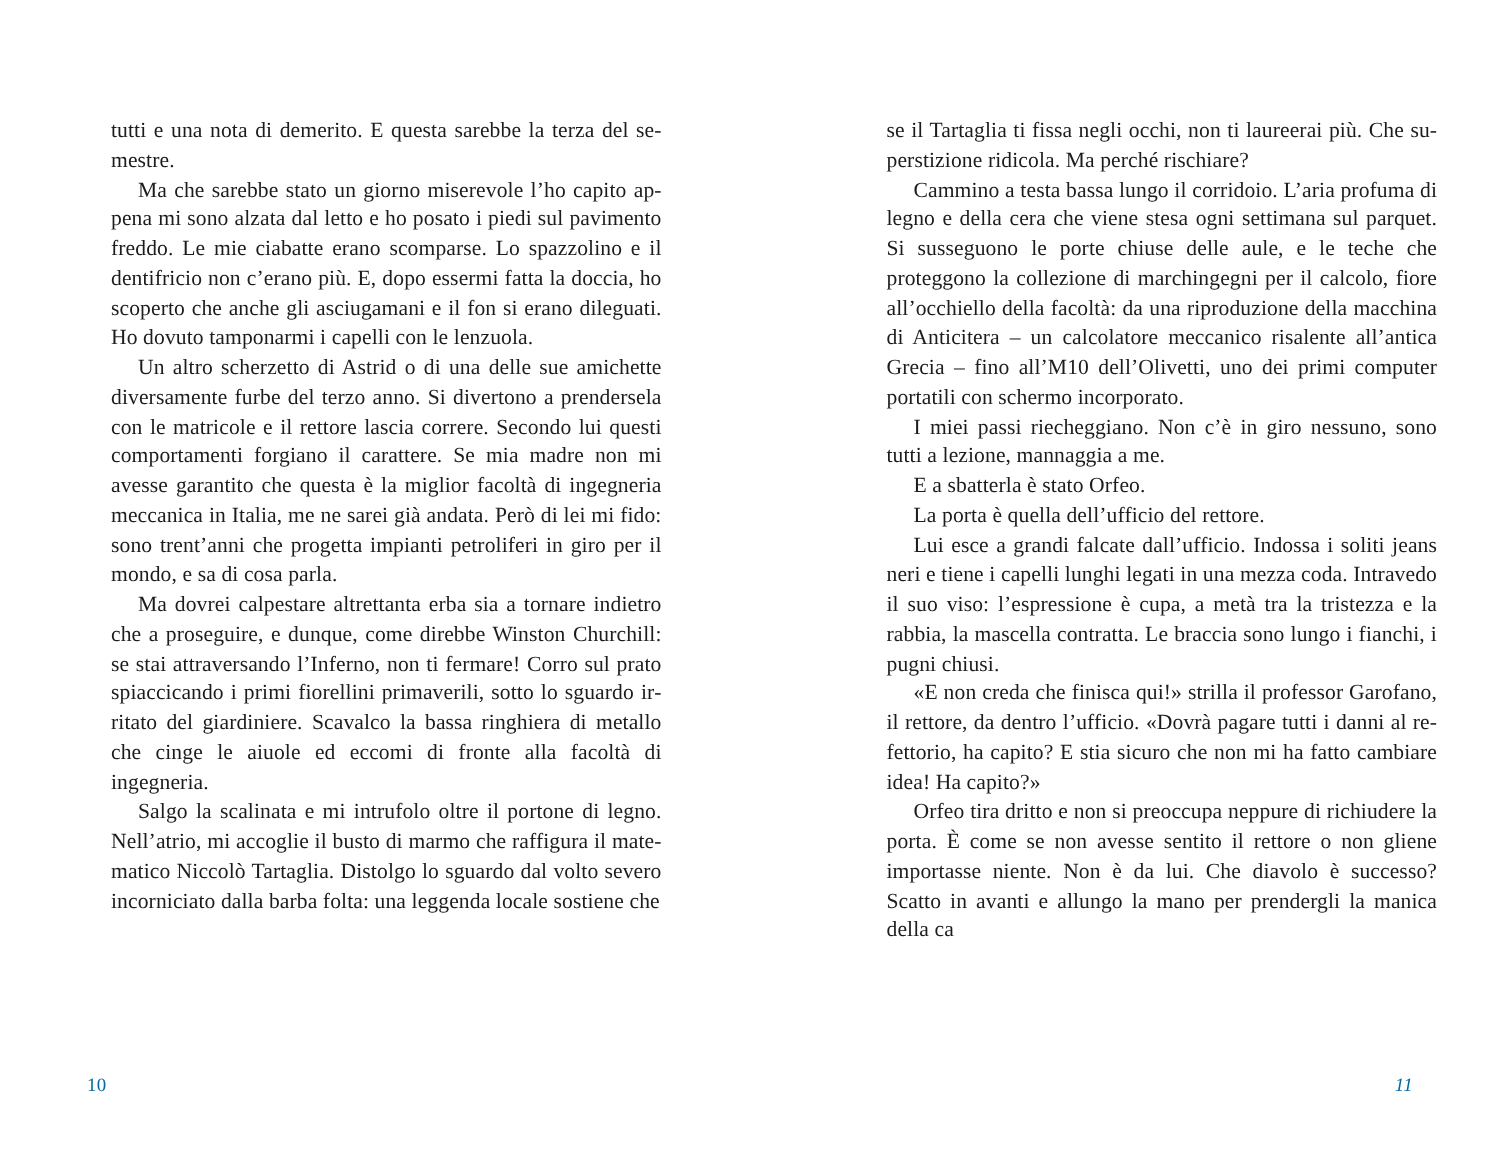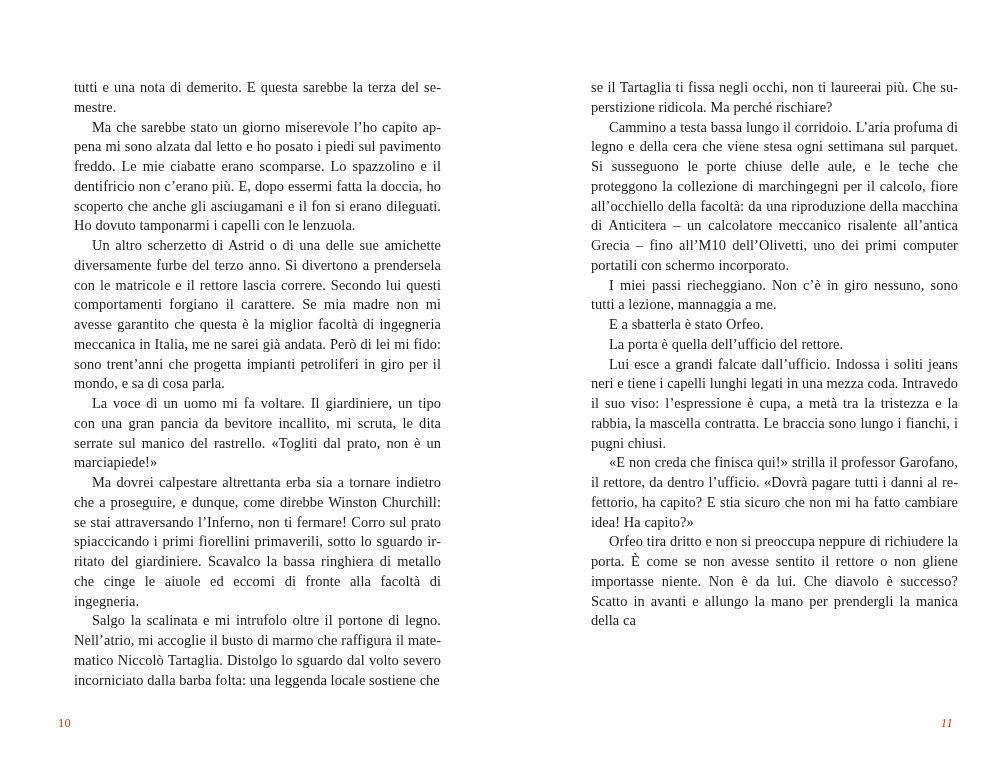--- a/index.html
+++ b/index.html
@@ -54,37 +54,36 @@
     text-indent: 0;
   }
   
   .textblock p { text-align-last: left; }
 
   .folio {
     position: absolute;
     bottom: 36px;
     font-size: 12.6px;
     line-height: 1;
-    color: #c2410c;
+    color: #0369a1;
     letter-spacing: 0.02em;
   }
   .folio-left  { left: 58px;  text-align: left; }
-  .folio-right { right: 47px; text-align: right; font-style: italic; }
+  .folio-right { right: 58px; text-align: right; font-style: italic; }
 </style>
 </head>
 <body>
 
 <div class="spread">
 
   <div class="page page-left">
     <div class="textblock">
       <p class="noindent">tutti e una nota di demerito. E questa sarebbe la terza del se­mestre.</p>
       <p>Ma che sarebbe stato un giorno miserevole l’ho capito ap­pena mi sono alzata dal letto e ho posato i piedi sul pavimento freddo. Le mie ciabatte erano scomparse. Lo spazzolino e il dentifricio non c’erano più. E, dopo essermi fatta la doccia, ho scoperto che anche gli asciugamani e il fon si erano dileguati. Ho dovuto tamponarmi i capelli con le lenzuola.</p>
       <p>Un altro scherzetto di Astrid o di una delle sue amichette diversamente furbe del terzo anno. Si divertono a prendersela con le matricole e il rettore lascia correre. Secondo lui questi comportamenti forgiano il carattere. Se mia madre non mi avesse garantito che questa è la miglior facoltà di ingegneria meccanica in Italia, me ne sarei già andata. Però di lei mi fido: sono trent’anni che progetta impianti petroliferi in giro per il mondo, e sa di cosa parla.</p>
-      <p>La voce di un uomo mi fa voltare. Il giardiniere, un tipo con una gran pancia da bevitore incallito, mi scruta, le dita serrate sul manico del rastrello. «Togliti dal prato, non è un marcia­piede!»</p>
       <p>Ma dovrei calpestare altrettanta erba sia a tornare indietro che a proseguire, e dunque, come direbbe Winston Churchill: se stai attraversando l’Inferno, non ti fermare! Corro sul prato spiaccicando i primi fiorellini primaverili, sotto lo sguardo ir­ritato del giardiniere. Scavalco la bassa ringhiera di metallo che cinge le aiuole ed eccomi di fronte alla facoltà di ingegneria.</p>
       <p>Salgo la scalinata e mi intrufolo oltre il portone di legno. Nell’atrio, mi accoglie il busto di marmo che raffigura il mate­matico Niccolò Tartaglia. Distolgo lo sguardo dal volto severo incorniciato dalla barba folta: una leggenda locale sostiene che</p>
     </div>
     <div class="folio folio-left">10</div>
   </div>
 
   <div class="page page-right">
     <div class="textblock">
       <p class="noindent">se il Tartaglia ti fissa negli occhi, non ti laureerai più. Che su­perstizione ridicola. Ma perché rischiare?</p>
       <p>Cammino a testa bassa lungo il corridoio. L’aria profuma di legno e della cera che viene stesa ogni settimana sul parquet. Si susseguono le porte chiuse delle aule, e le teche che proteggono la collezione di marchingegni per il calcolo, fiore all’occhiello della facoltà: da una riproduzione della macchina di Anticitera – un calcolatore meccanico risalente all’antica Grecia – fino all’M10 dell’Olivetti, uno dei primi computer portatili con schermo incorporato.</p>

